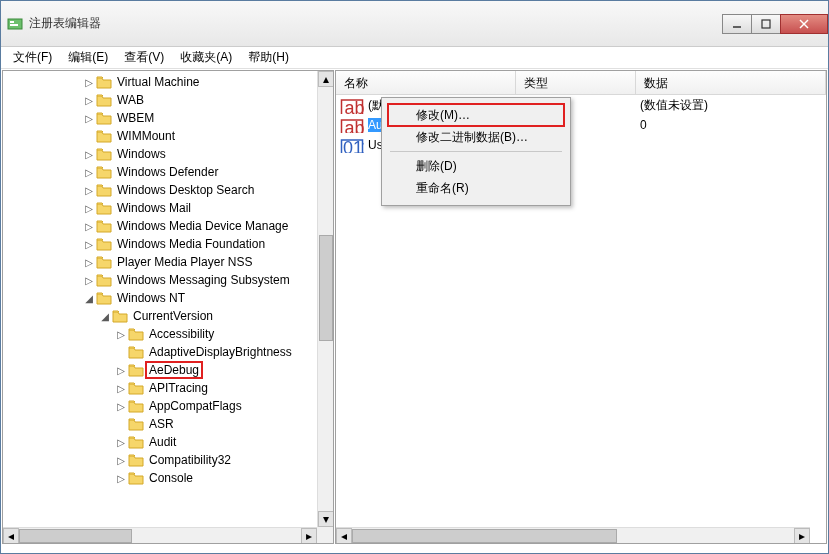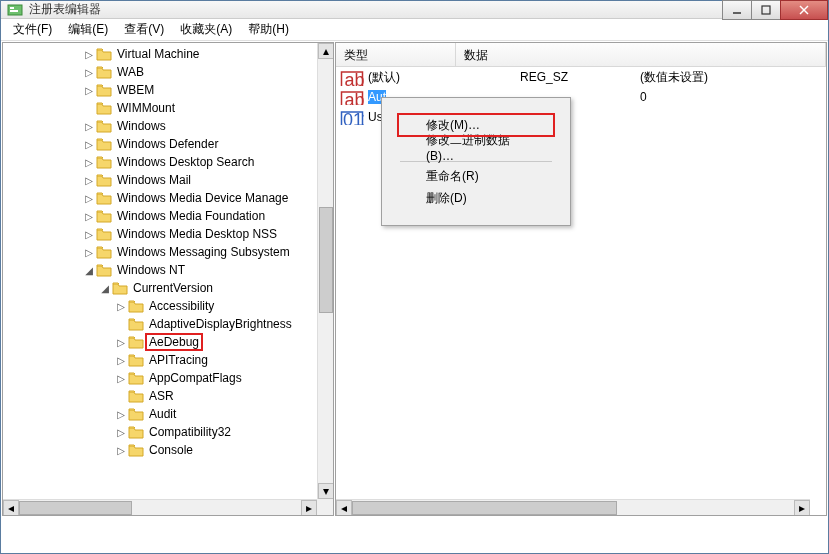--- a/index.html
+++ b/index.html
@@ -1,20 +1,20 @@
 <!DOCTYPE html>
 <html><head>
 <meta charset="utf-8">
 <style>
 * { margin: 0; padding: 0; box-sizing: border-box; font-family: "Microsoft YaHei", "SimSun", sans-serif; font-size: 12px; }
 body { background: #fff; overflow: hidden; }
 
 .window { width: 829px; height: 554px; background: #fff; border: 1px solid #5a7ca0; position: relative; }
 
-.titlebar { height: 18px; background: linear-gradient(to bottom, #f8f8f8, #e8e8e8); display: flex; align-items: center; border-bottom: 1px solid #ccc; }
+.titlebar { height: 46px; background: linear-gradient(to bottom, #f8f8f8, #e8e8e8); display: flex; align-items: center; border-bottom: 1px solid #ccc; }
 .titlebar .app-icon { width: 16px; height: 16px; margin: 0 6px; }
 .titlebar .title-text { flex: 1; color: #333; }
 .titlebar .win-btns { display: flex; }
 .titlebar .win-btn { width: 30px; height: 20px; border: 1px solid #888; background: linear-gradient(to bottom, #f8f8f8, #ddd); margin-left: -1px; display: flex; align-items: center; justify-content: center; cursor: default; }
 .titlebar .win-btn.close { width: 48px; background: linear-gradient(to bottom, #e48d83, #c75050); color: #fff; border-color: #a03030; }
 .titlebar .win-btn svg { width: 10px; height: 10px; }
 
 .menubar { height: 22px; display: flex; align-items: center; padding: 0 4px; border-bottom: 1px solid #e0e0e0; }
 .menubar .menu-item { padding: 2px 8px; cursor: default; }
 
@@ -34,21 +34,21 @@
 .col-type { width: 120px; }
 .col-data { flex: 1; }
 .val-row { display: flex; height: 20px; align-items: center; }
 .val-row.selected .cell-name-text { background: #3399ff; color: #fff; }
 .val-row .cell { padding: 0 4px; overflow: hidden; }
 .val-row .val-icon { width: 24px; height: 16px; margin-right: 4px; flex-shrink: 0; }
 .val-row .cell-name { width: 180px; display: flex; align-items: center; }
 .val-row .cell-type { width: 120px; }
 .val-row .cell-data { flex: 1; }
 
-.context-menu { position: absolute; left: 380px; top: 96px; width: 190px; background: #f0f0f0; border: 1px solid #a0a0a0; box-shadow: 2px 2px 4px rgba(0,0,0,0.25); z-index: 100; padding: 16px; }
+.context-menu { position: absolute; left: 380px; top: 96px; width: 190px; background: #f0f0f0; border: 1px solid #a0a0a0; box-shadow: 2px 2px 4px rgba(0,0,0,0.25); z-index: 100; padding: 6px; }
 .context-menu .cm-item { height: 22px; display: flex; align-items: center; padding: 0 28px; cursor: default; }
 .context-menu .cm-sep { height: 1px; background: #c8c8c8; margin: 3px 2px; }
 .context-menu .cm-item.highlighted { outline: 2px solid #e02020; outline-offset: -1px; }
 
 .statusbar { height: 22px; border-top: 1px solid #ccc; padding: 2px 6px; display: flex; align-items: center; background: #f4f4f4; }
 
 .scrollbar-h { position: absolute; bottom: 0; left: 0; right: 16px; height: 16px; background: #f0f0f0; border-top: 1px solid #ddd; display: flex; }
 .scrollbar-h .sb-btn { width: 16px; height: 16px; background: #e4e4e4; border: 1px solid #bbb; display:flex; align-items:center; justify-content:center; }
 .scrollbar-h .sb-track { flex: 1; position: relative; }
 .scrollbar-h .sb-thumb { position: absolute; top: 1px; height: 14px; background: #cdcdcd; border: 1px solid #aaa; }
@@ -182,21 +182,21 @@
                 <path d="M1 3 L1 2 L6 2 L7 3" fill="#f6d66a" stroke="#d4a828"></path>
               </svg></span>
             <span class="label">Windows Media Foundation</span>
           </div>
           <div class="tree-row" style="padding-left: 80px;">
             <span class="expand">▷</span>
             <span class="folder"><svg viewBox="0 0 16 14">
                 <path d="M1 3 L6 3 L7 5 L15 5 L15 13 L1 13 Z" fill="#f6d66a" stroke="#d4a828"></path>
                 <path d="M1 3 L1 2 L6 2 L7 3" fill="#f6d66a" stroke="#d4a828"></path>
               </svg></span>
-            <span class="label">Windows Media Desktop NSS</span>
+            <span class="label">Player Media Player NSS</span>
           </div>
           <div class="tree-row" style="padding-left: 80px;">
             <span class="expand">▷</span>
             <span class="folder"><svg viewBox="0 0 16 14">
                 <path d="M1 3 L6 3 L7 5 L15 5 L15 13 L1 13 Z" fill="#f6d66a" stroke="#d4a828"></path>
                 <path d="M1 3 L1 2 L6 2 L7 3" fill="#f6d66a" stroke="#d4a828"></path>
               </svg></span>
             <span class="label">Windows Messaging Subsystem</span>
           </div>
           <div class="tree-row" style="padding-left: 80px;">
@@ -300,20 +300,21 @@
         <div class="sb-track">
             <div class="sb-thumb" style="top:35%; height:25%;"></div>
           </div>
         <div class="sb-btn">▾</div>
       </div>
       <div class="sb-corner"></div>
     </div>
 
     <div class="values-panel">
       <div class="val-header">
+        <div class="col col-name">名称</div>
         <div class="col col-type">类型</div>
         <div class="col col-data">数据</div>
       </div>
       <div id="values-container">
           <div class="val-row">
             <div class="cell cell-name">
               <span class="val-icon"><svg viewBox="0 0 16 16">
                   <rect x="1" y="2" width="14" height="12" fill="#fff" stroke="#c03030"></rect>
                   <text x="3" y="11" font-size="8" fill="#c03030" font-family="sans-serif">ab</text>
                 </svg></span>
@@ -352,17 +353,17 @@
         <div class="sb-btn">▸</div>
       </div>
     </div>
   </div>
 
 
   <div class="context-menu">
     <div class="cm-item highlighted">修改(M)…</div>
     <div class="cm-item">修改二进制数据(B)…</div>
     <div class="cm-sep"></div>
+    <div class="cm-item">删除(D)</div>
     <div class="cm-item">重命名(R)</div>
-    <div class="cm-item">删除(D)</div>
   </div>
 
 </div>
 
 </body></html>

